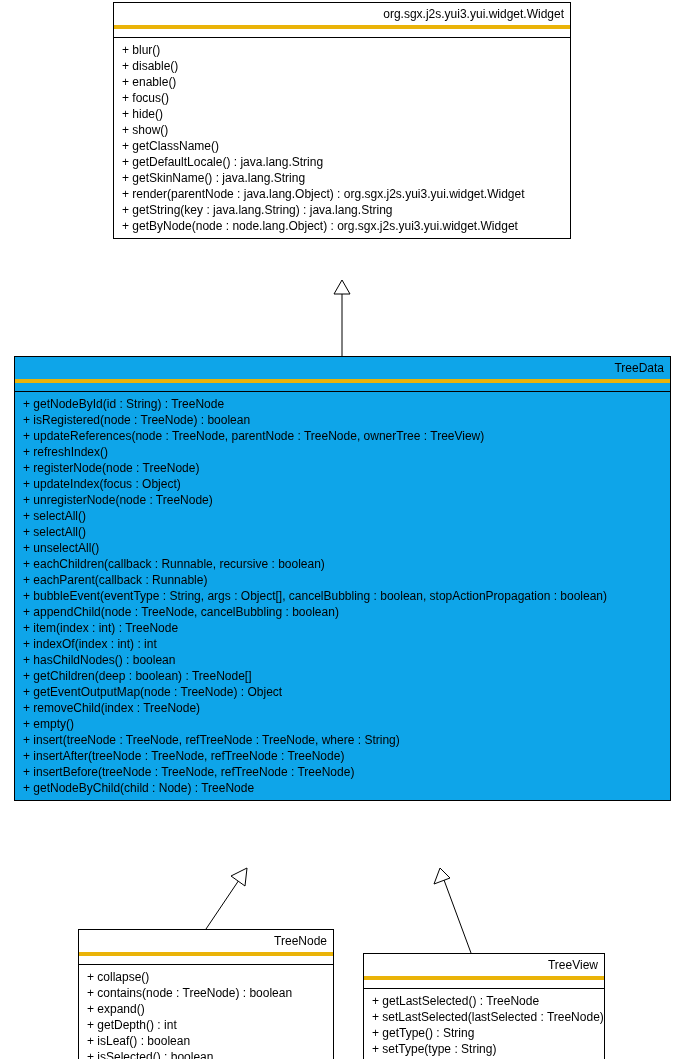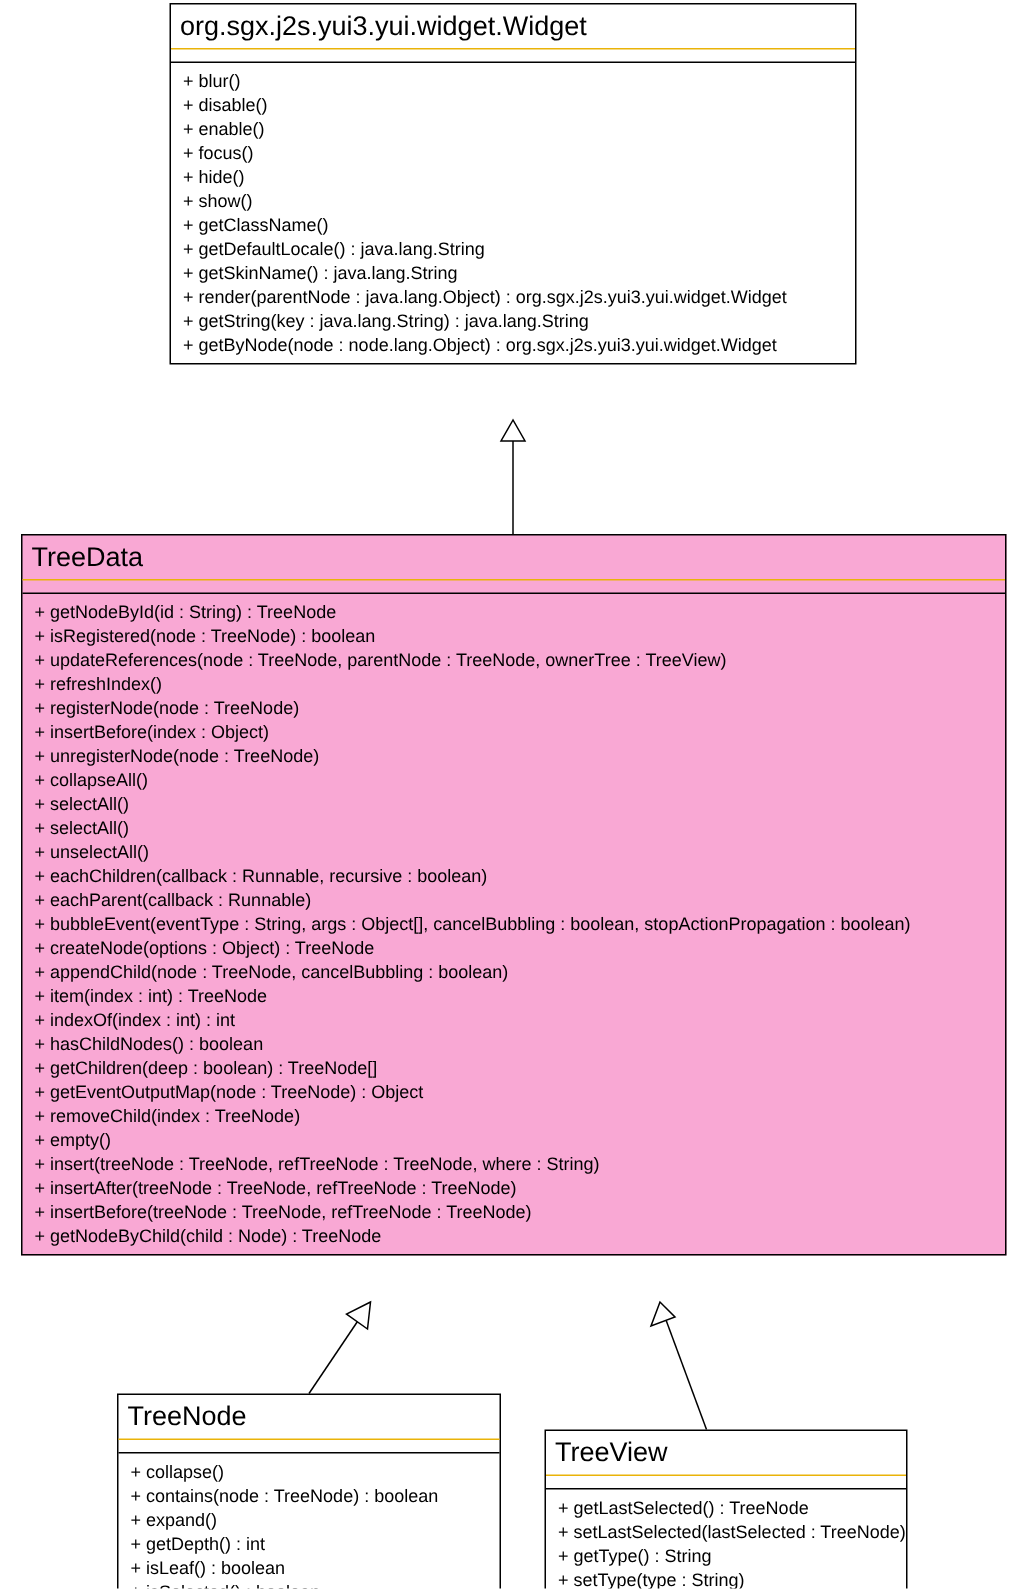--- a/index.html
+++ b/index.html
@@ -12,27 +12,27 @@
     height: 1059px;
     position: relative;
   }
   .uml-class {
     position: absolute;
     border: 1px solid #000;
     background: #fff;
     box-sizing: border-box;
   }
   .uml-class.highlighted {
-    background: #f9a8d4;
+    background: #0ea5e9;
   }
   .uml-name {
-    border-bottom: 1px solid #eab308;
-    text-align: left;
+    border-bottom: 4px solid #eab308;
+    text-align: right;
     padding: 4px 6px;
-    font-size: 18px;
+    font-size: 12px;
   }
   .uml-attrs {
     border-bottom: 1px solid #000;
     min-height: 4px;
     padding: 2px 0;
   }
   .uml-methods {
     padding: 4px 8px;
   }
   .uml-methods div {
@@ -73,30 +73,28 @@
 
 <div class="uml-class highlighted" style="left:14px; top:356px; width:657px;">
   <div class="uml-name">TreeData</div>
   <div class="uml-attrs"></div>
   <div class="uml-methods">
       <div>+ getNodeById(id : String) : TreeNode</div>
       <div>+ isRegistered(node : TreeNode) : boolean</div>
       <div>+ updateReferences(node : TreeNode, parentNode : TreeNode, ownerTree : TreeView)</div>
       <div>+ refreshIndex()</div>
       <div>+ registerNode(node : TreeNode)</div>
-      <div>+ insertBefore(index : Object)</div>
+      <div>+ updateIndex(focus : Object)</div>
       <div>+ unregisterNode(node : TreeNode)</div>
-      <div>+ collapseAll()</div>
       <div>+ selectAll()</div>
       <div>+ selectAll()</div>
       <div>+ unselectAll()</div>
       <div>+ eachChildren(callback : Runnable, recursive : boolean)</div>
       <div>+ eachParent(callback : Runnable)</div>
       <div>+ bubbleEvent(eventType : String, args : Object[], cancelBubbling : boolean, stopActionPropagation : boolean)</div>
-      <div>+ createNode(options : Object) : TreeNode</div>
       <div>+ appendChild(node : TreeNode, cancelBubbling : boolean)</div>
       <div>+ item(index : int) : TreeNode</div>
       <div>+ indexOf(index : int) : int</div>
       <div>+ hasChildNodes() : boolean</div>
       <div>+ getChildren(deep : boolean) : TreeNode[]</div>
       <div>+ getEventOutputMap(node : TreeNode) : Object</div>
       <div>+ removeChild(index : TreeNode)</div>
       <div>+ empty()</div>
       <div>+ insert(treeNode : TreeNode, refTreeNode : TreeNode, where : String)</div>
       <div>+ insertAfter(treeNode : TreeNode, refTreeNode : TreeNode)</div>

